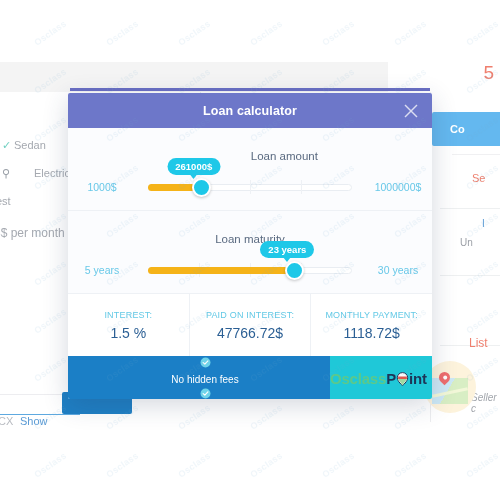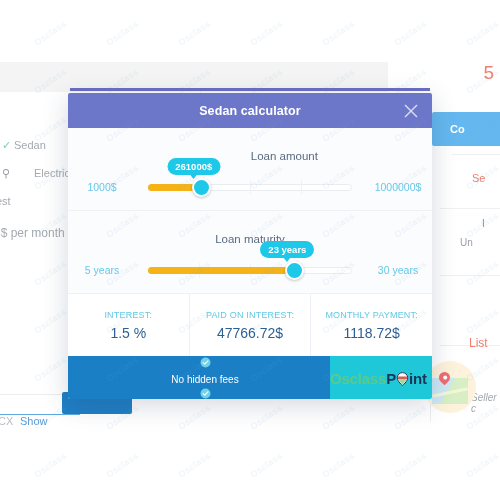--- a/index.html
+++ b/index.html
@@ -561,21 +561,21 @@
   <div class="bg-bottom-line"></div>
   <div class="bg-bluebtn2"></div>
   <div class="bg-cx">CX</div>
   <div class="bg-show">Show</div>
   <div class="bg-blue-underline"></div>
 </div>
 
 <div id="modal">
 
   <div class="modal-header">
-    <div class="modal-title">Sedan calculator</div>
+    <div class="modal-title">Loan calculator</div>
     <div class="modal-close">
       <svg width="18" height="18" viewBox="0 0 18 18">
         <line x1="3" y1="3" x2="15" y2="15" stroke="#ffffff" stroke-width="1.4"></line>
         <line x1="15" y1="3" x2="3" y2="15" stroke="#ffffff" stroke-width="1.4"></line>
       </svg>
     </div>
   </div>
 
   <div class="modal-body">
 

